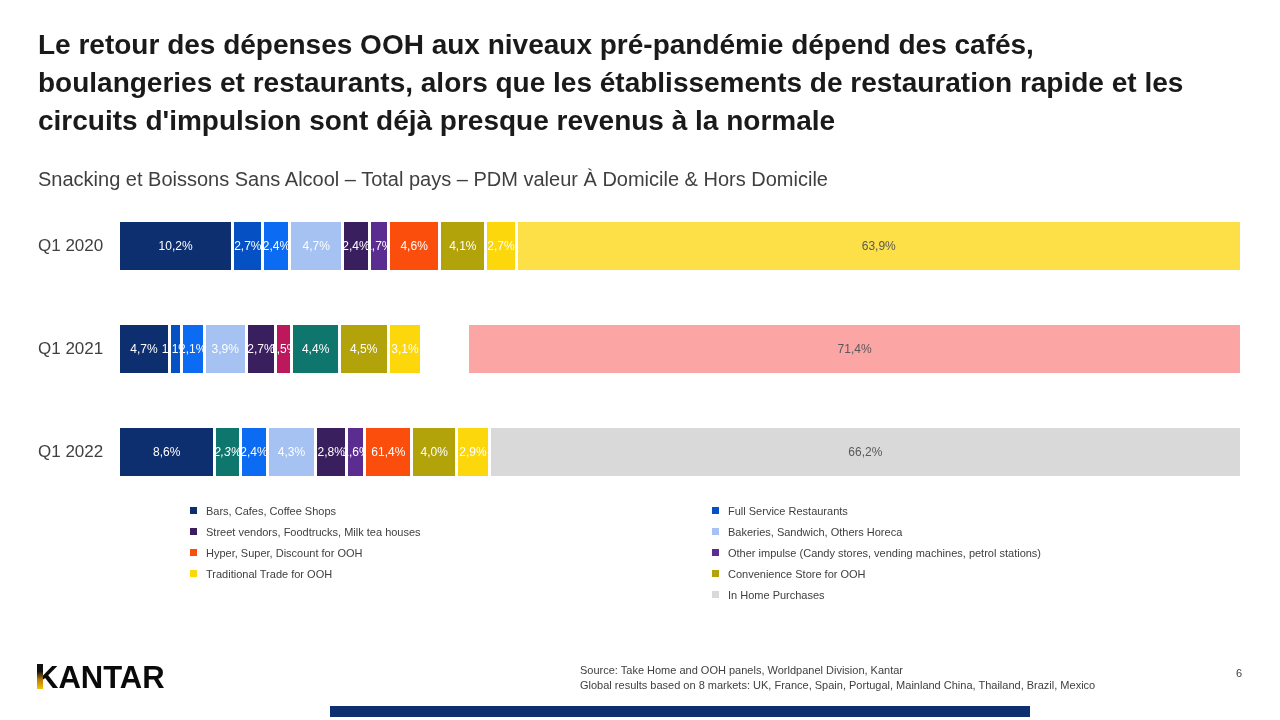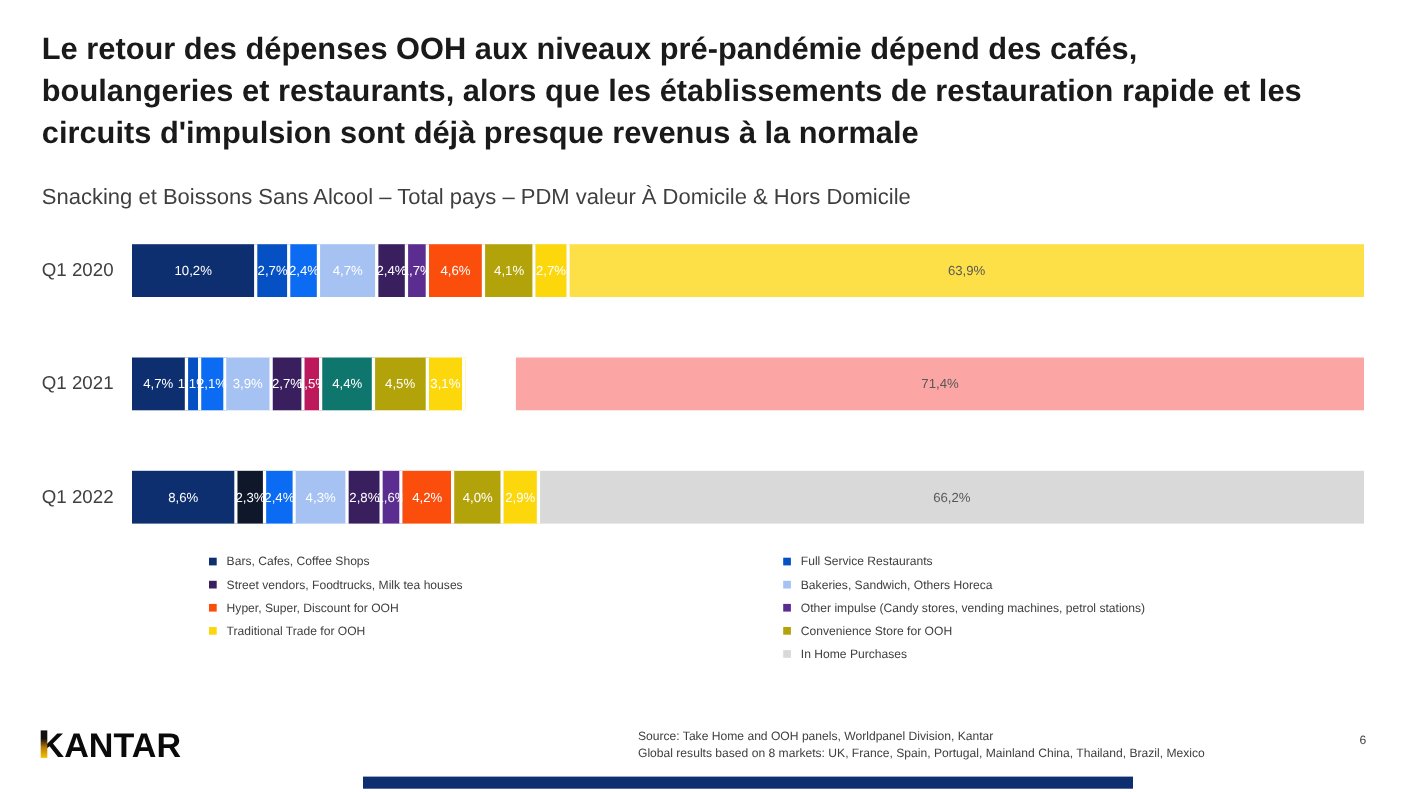--- a/index.html
+++ b/index.html
@@ -113,37 +113,37 @@
             <span class="seglabel" style="color: rgb(89, 89, 89);">71,4%</span>
           </div>
         </div>
       </div>
       <div class="crow">
         <div class="rowlabel">Q1 2022</div>
         <div class="bar">
           <div class="seg" style="width: 8.6%; background: rgb(13, 46, 111);">
             <span class="seglabel">8,6%</span>
           </div>
-          <div class="seg" style="width: 2.3%; background: #0f172a;">
+          <div class="seg" style="width: 2.3%; background: #0f766e; font-style: italic;">
             <span class="seglabel">2,3%</span>
           </div>
           <div class="seg" style="width: 2.4%; background: rgb(11, 107, 242);">
             <span class="seglabel">2,4%</span>
           </div>
           <div class="seg" style="width: 4.3%; background: rgb(165, 194, 242);">
             <span class="seglabel">4,3%</span>
           </div>
           <div class="seg" style="width: 2.8%; background: rgb(58, 31, 95);">
             <span class="seglabel">2,8%</span>
           </div>
           <div class="seg" style="width: 1.6%; background: rgb(92, 45, 145);">
             <span class="seglabel">1,6%</span>
           </div>
           <div class="seg" style="width: 4.2%; background: rgb(251, 78, 13);">
-            <span class="seglabel">4,2%</span>
+            <span class="seglabel">61,4%</span>
           </div>
           <div class="seg" style="width: 4%; background: rgb(178, 163, 11);">
             <span class="seglabel">4,0%</span>
           </div>
           <div class="seg" style="width: 2.9%; background: rgb(252, 215, 12);">
             <span class="seglabel">2,9%</span>
           </div>
           <div class="seg" style="width: 66.2%; background: rgb(217, 217, 217); flex-grow: 1;">
             <span class="seglabel" style="color: rgb(89, 89, 89);">66,2%</span>
           </div>

